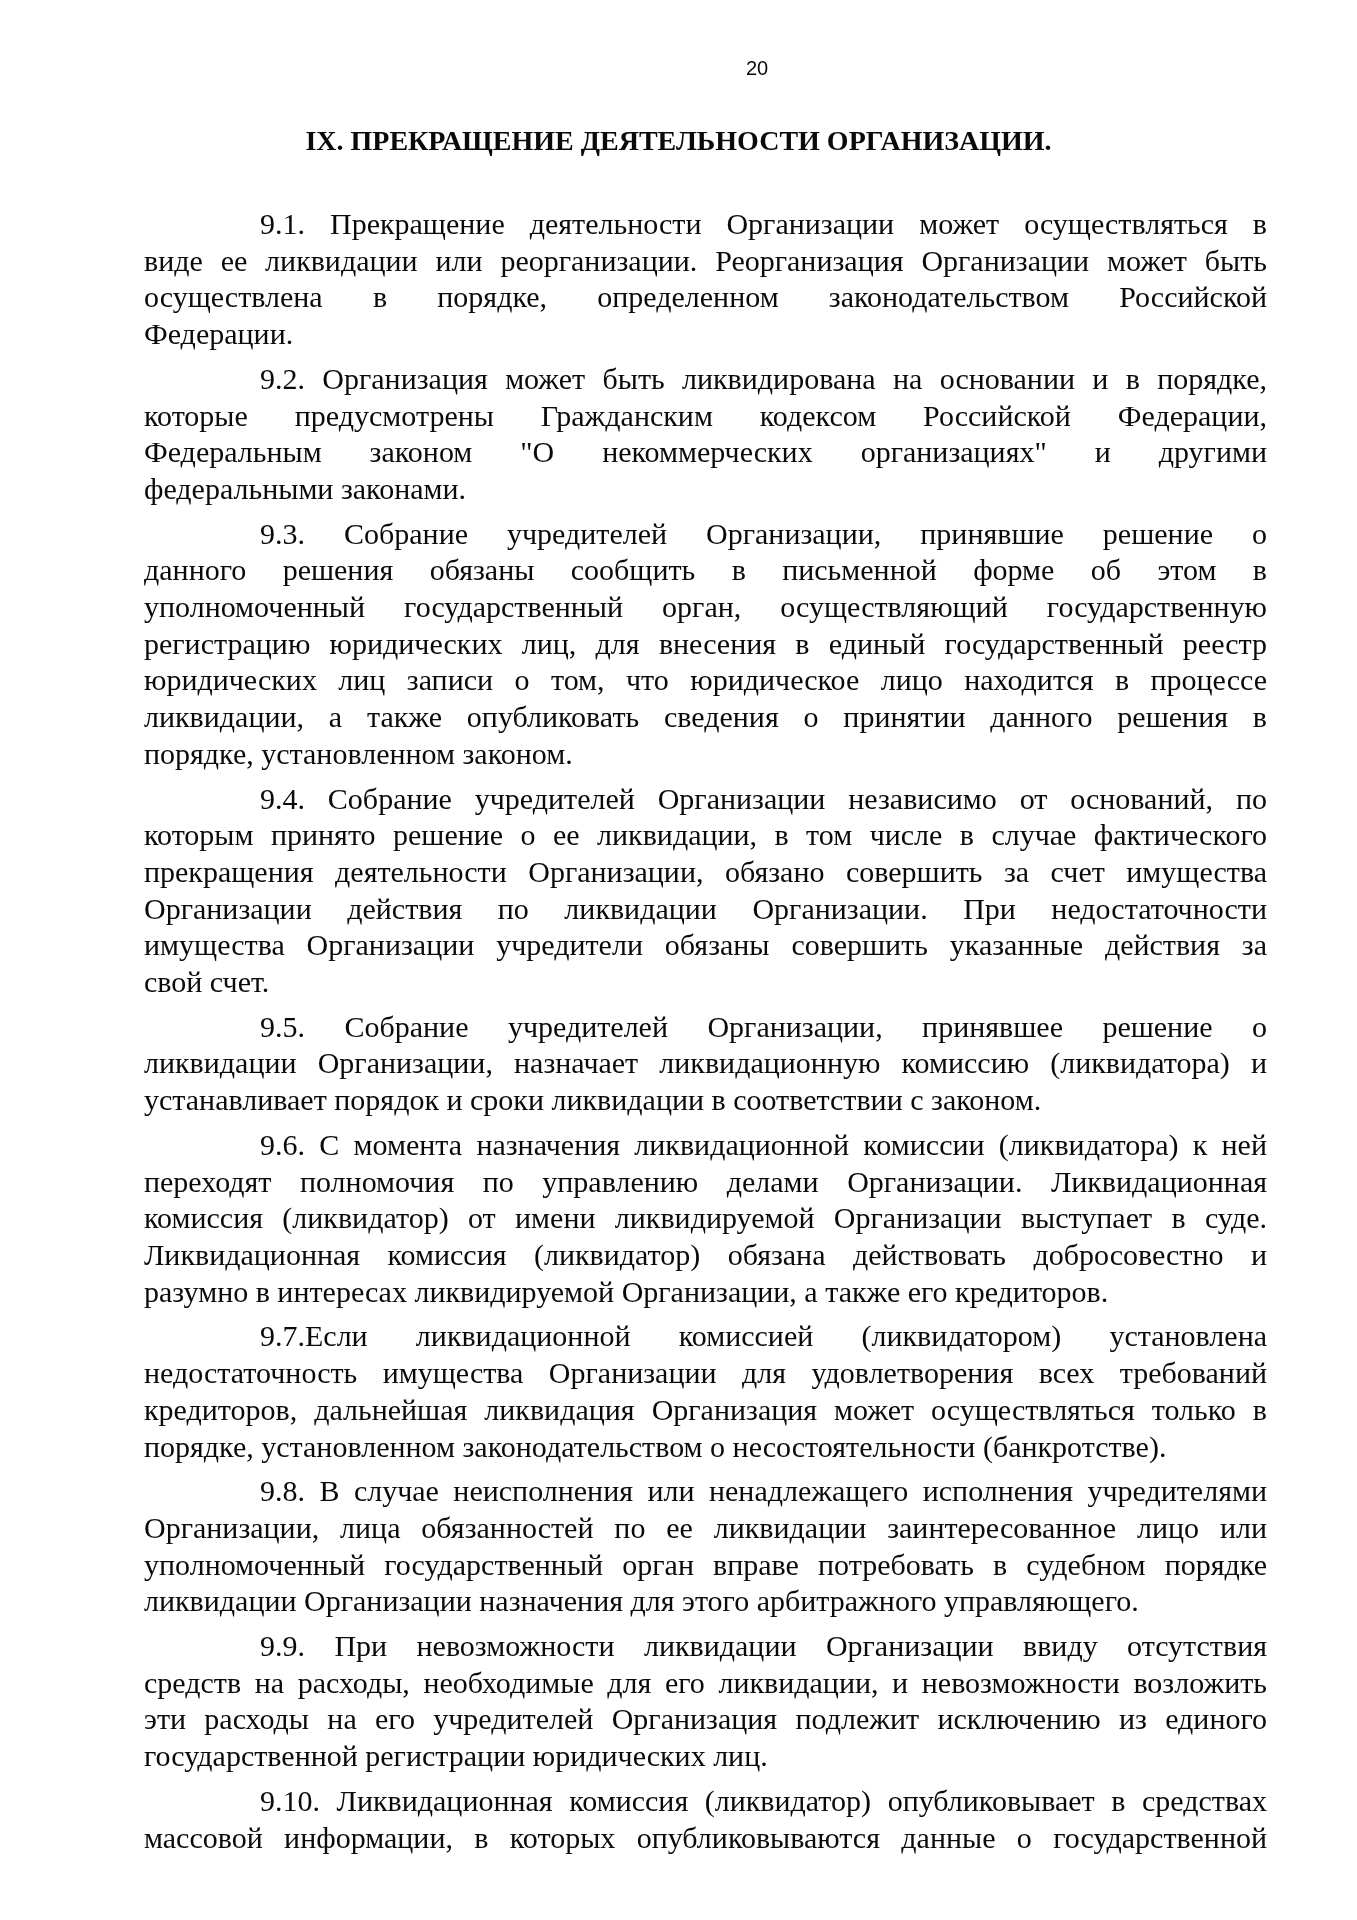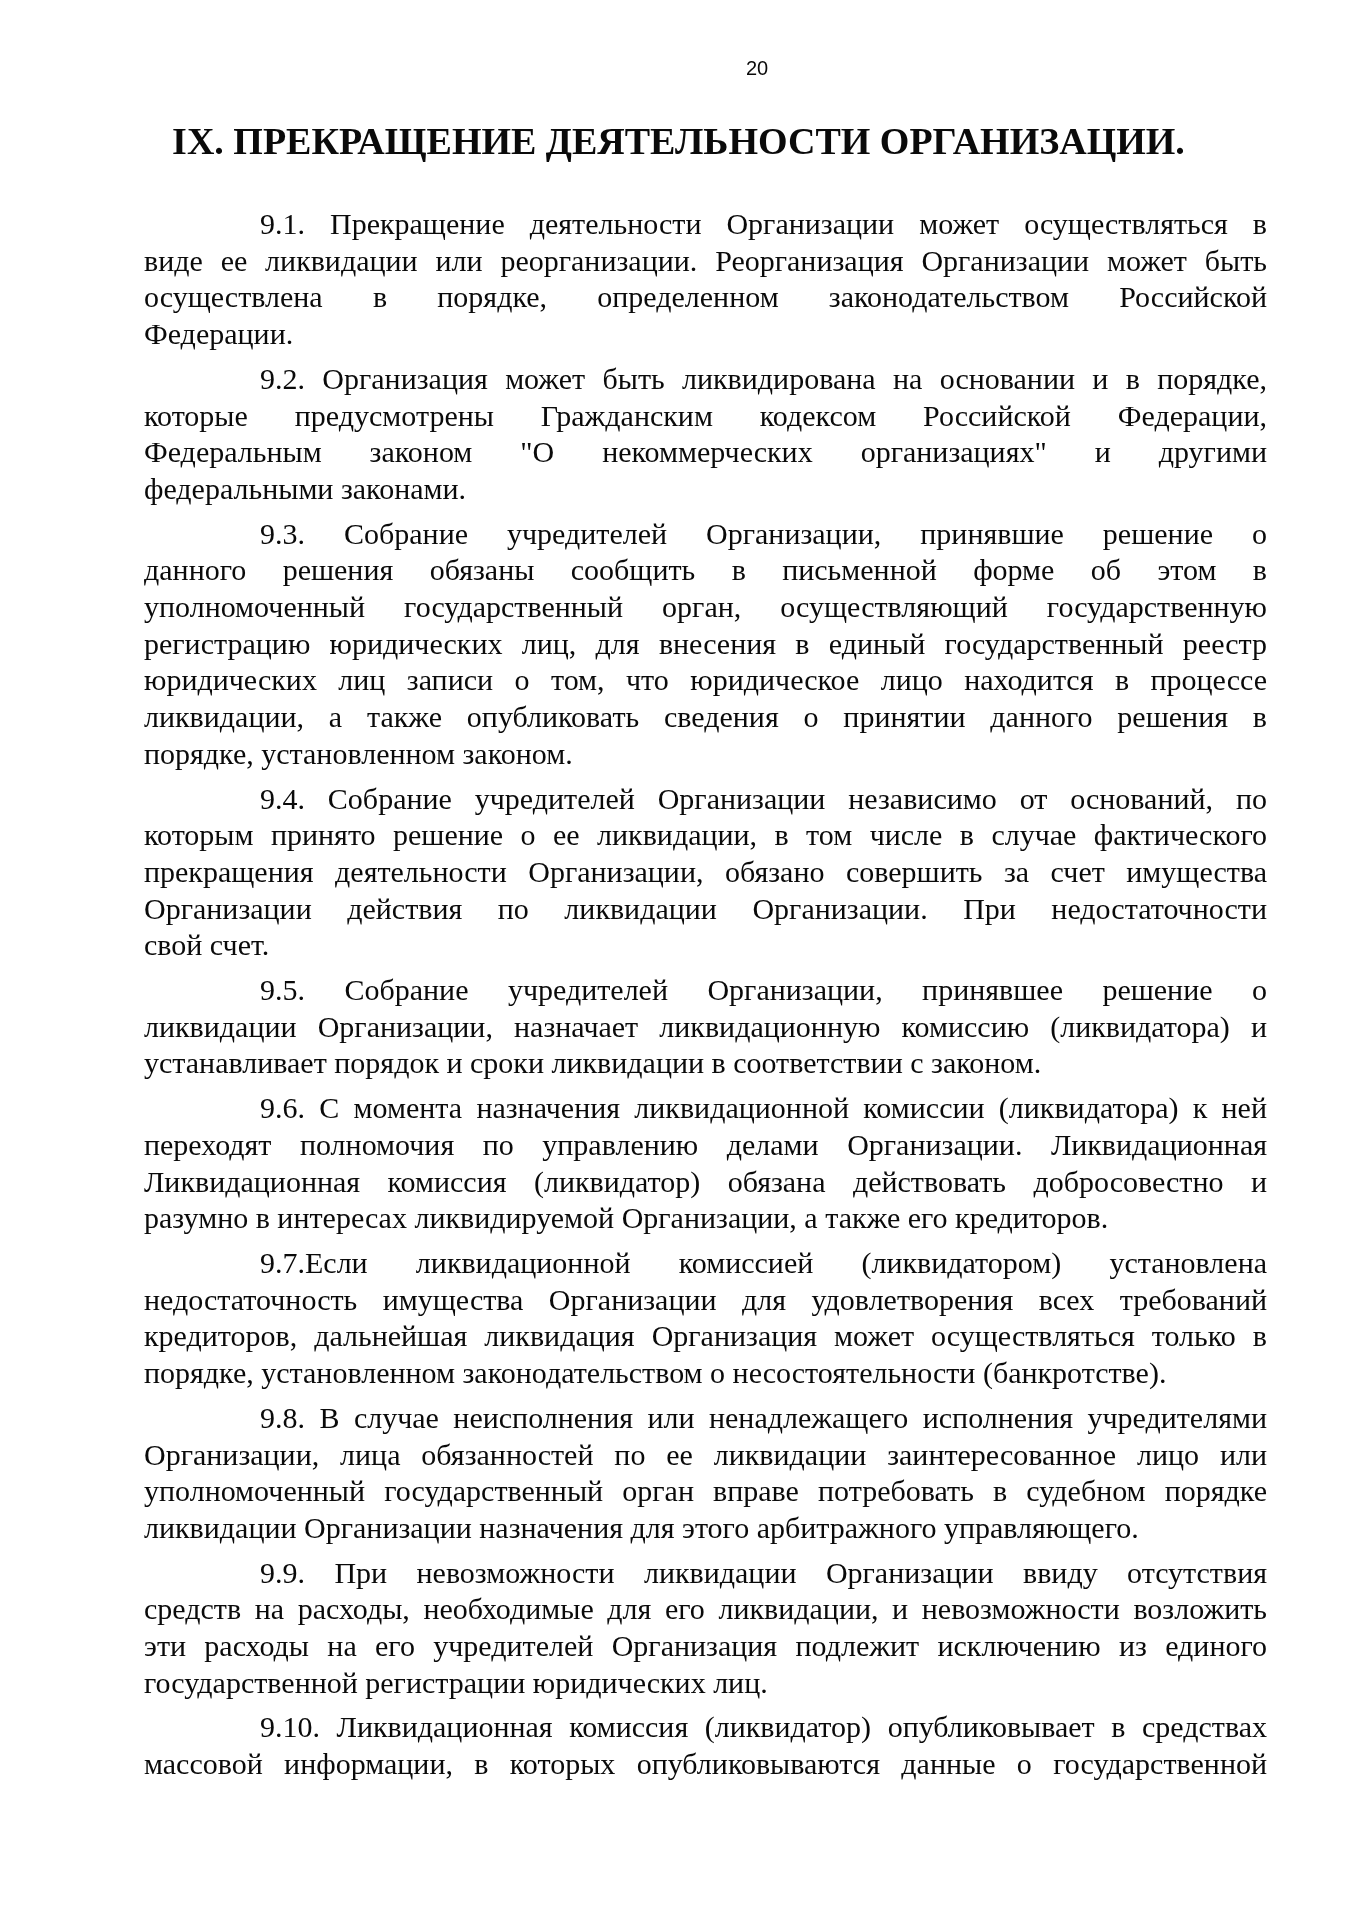--- a/index.html
+++ b/index.html
@@ -22,21 +22,21 @@
     line-height: 32px;
     color: var(--text-color, #0a0a0a);
   }
   .heading {
     position: absolute;
     top: 119px;
     left: 0;
     width: 100%;
     text-align: center;
     font-family: "Liberation Serif", serif;
-    font-size: 38px;
+    font-size: 28px;
     font-weight: bold;
     line-height: 44px;
     white-space: nowrap;
   }
   .content {
     position: absolute;
     top: 198px;
     left: 136px;
     width: 1139px;
     font-size: 30px;
@@ -80,30 +80,32 @@
         <div class="line">регистрацию юридических лиц, для внесения в единый государственный реестр</div>
         <div class="line">юридических лиц записи о том, что юридическое лицо находится в процессе</div>
         <div class="line">ликвидации, а также опубликовать сведения о принятии данного решения в</div>
         <div class="line lastline">порядке, установленном законом.</div>
       </div>
       <div class="paragraph">
         <div class="line first">9.4. Собрание учредителей Организации независимо от оснований, по</div>
         <div class="line">которым принято решение о ее ликвидации, в том числе в случае фактического</div>
         <div class="line">прекращения деятельности Организации, обязано совершить за счет имущества</div>
         <div class="line">Организации действия по ликвидации Организации. При недостаточности</div>
+        <div class="line">имущества Организации учредители обязаны совершить указанные действия за</div>
         <div class="line lastline">свой счет.</div>
       </div>
       <div class="paragraph">
         <div class="line first">9.5. Собрание учредителей Организации, принявшее решение о</div>
         <div class="line">ликвидации Организации, назначает ликвидационную комиссию (ликвидатора) и</div>
         <div class="line lastline">устанавливает порядок и сроки ликвидации в соответствии с законом.</div>
       </div>
       <div class="paragraph">
         <div class="line first">9.6. С момента назначения ликвидационной комиссии (ликвидатора) к ней</div>
         <div class="line">переходят полномочия по управлению делами Организации. Ликвидационная</div>
+        <div class="line">комиссия (ликвидатор) от имени ликвидируемой Организации выступает в суде.</div>
         <div class="line">Ликвидационная комиссия (ликвидатор) обязана действовать добросовестно и</div>
         <div class="line lastline">разумно в интересах ликвидируемой Организации, а также его кредиторов.</div>
       </div>
       <div class="paragraph">
         <div class="line first">9.7.Если ликвидационной комиссией (ликвидатором) установлена</div>
         <div class="line">недостаточность имущества Организации для удовлетворения всех требований</div>
         <div class="line">кредиторов, дальнейшая ликвидация Организация может осуществляться только в</div>
         <div class="line lastline">порядке, установленном законодательством о несостоятельности (банкротстве).</div>
       </div>
       <div class="paragraph">

